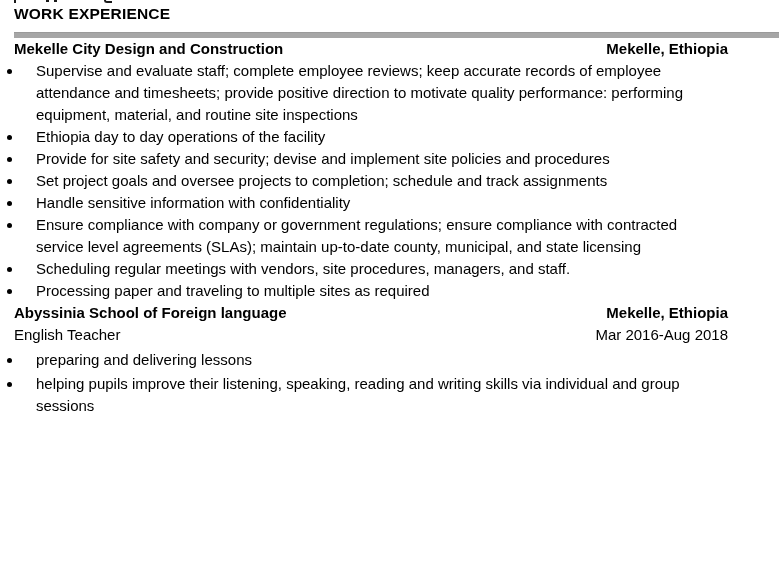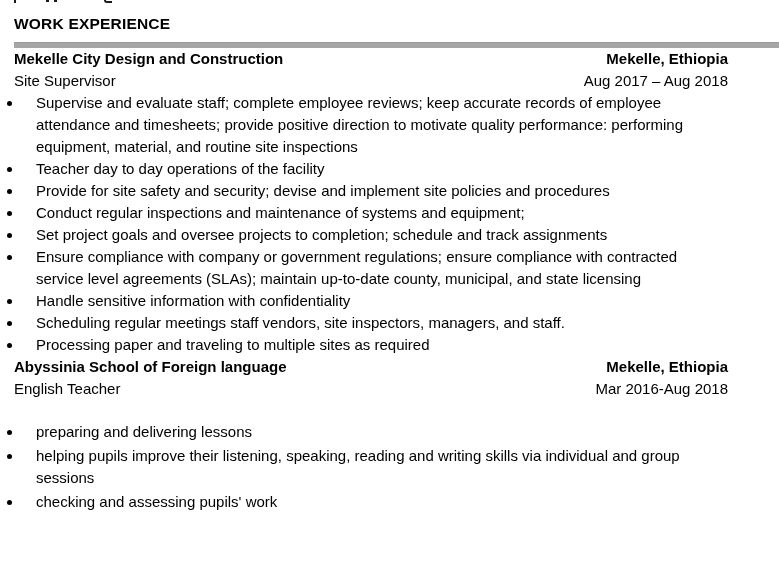--- a/index.html
+++ b/index.html
@@ -18,21 +18,21 @@
   
   .frag { position: absolute; background: #1a1a1a; }
   .frag-1 { left: 14px;  top: 0; width: 2px; height: 3px; }
   .frag-2 { left: 46px;  top: 0; width: 3px; height: 2px; }
   .frag-3 { left: 54px;  top: 0; width: 3px; height: 2px; }
   .frag-4 { left: 104px; top: 0; width: 8px; height: 3px;
             border-bottom-left-radius: 6px; background: transparent;
             border-left: 2px solid #1a1a1a; border-bottom: 2px solid #1a1a1a; }
 
   .section-title {
-    margin: 13px 51px 0 14px;
+    margin: 3px 51px 0 14px;
     font-weight: bold;
     font-size: 15.5px;
     letter-spacing: 0.2px;
   }
 
   .divider {
     height: 6px;
     margin: 7px 0 0 14px;
     background: #a6a6a6;
     border-top: 1px solid #9a9a9a;
@@ -55,21 +55,21 @@
   ul.duties li { position: relative; }
   ul.duties li::before {
     content: "";
     position: absolute;
     left: -29px;
     top: 9px;
     width: 5px; height: 5px;
     border-radius: 50%;
     background: #000;
   }
-  ul.duties.second { margin-top: 21px; }
+  ul.duties.second { margin-top: 3px; }
   ul.duties.second li { margin-bottom: 2px; }
 </style>
 </head>
 <body>
 
 <div>
   <span class="frag frag-1"></span>
   <span class="frag frag-2"></span>
   <span class="frag frag-3"></span>
   <span class="frag frag-4"></span>
@@ -77,44 +77,38 @@
 
 <div class="section-title">WORK EXPERIENCE</div>
 
 <div class="divider"></div>
 
 <section>
   <div class="row job-header">
     <span class="b">Mekelle City Design and Construction</span>
     <span class="b">Mekelle, Ethiopia</span>
   </div>
-  <div class="row">
-    <span>Site Supervisor</span>
-    <span>Aug 2017 – Aug 2018</span>
-  </div>
   <ul class="duties">
     <li>Supervise and evaluate staff; complete employee reviews; keep accurate records of employee attendance and timesheets; provide positive direction to motivate quality performance: performing equipment, material, and routine site inspections</li>
-    <li>Teacher day to day operations of the facility</li>
+    <li>Ethiopia day to day operations of the facility</li>
     <li>Provide for site safety and security; devise and implement site policies and procedures</li>
-    <li>Conduct regular inspections and maintenance of systems and equipment;</li>
     <li>Set project goals and oversee projects to completion; schedule and track assignments</li>
+    <li>Handle sensitive information with confidentiality</li>
     <li>Ensure compliance with company or government regulations; ensure compliance with contracted service level agreements (SLAs); maintain up-to-date county, municipal, and state licensing</li>
-    <li>Handle sensitive information with confidentiality</li>
-    <li>Scheduling regular meetings staff vendors, site inspectors, managers, and staff.</li>
+    <li>Scheduling regular meetings with vendors, site procedures, managers, and staff.</li>
     <li>Processing paper and traveling to multiple sites as required</li>
   </ul>
 </section>
 
 <section>
   <div class="row">
     <span class="b">Abyssinia School of Foreign language</span>
     <span class="b">Mekelle, Ethiopia</span>
   </div>
   <div class="row">
     <span>English Teacher</span>
     <span>Mar 2016-Aug 2018</span>
   </div>
   <ul class="duties second">
     <li>preparing and delivering lessons</li>
     <li>helping pupils improve their listening, speaking, reading and writing skills via individual and group sessions</li>
-    <li>checking and assessing pupils' work</li>
   </ul>
 </section>
 
 </body></html>

